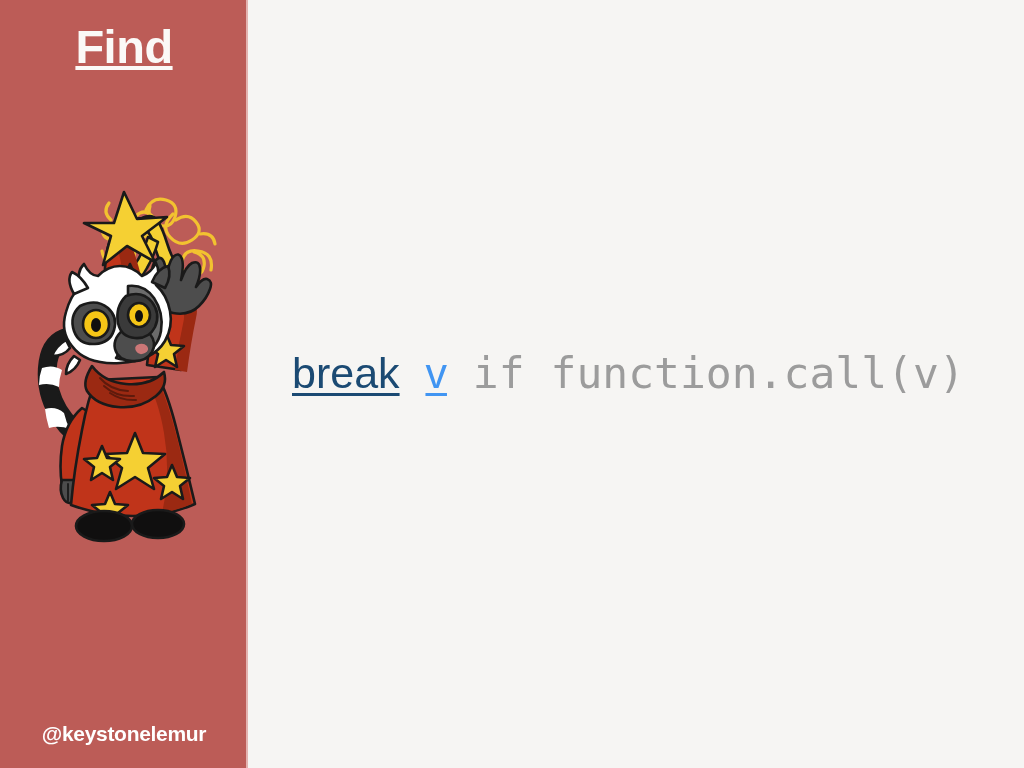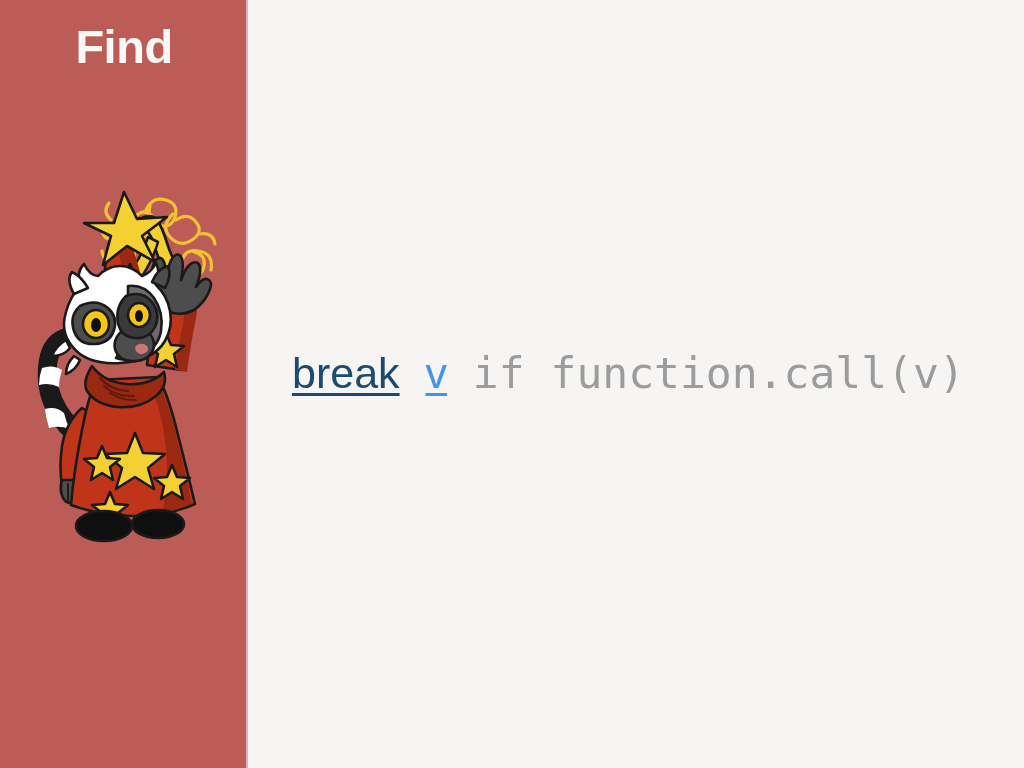--- a/index.html
+++ b/index.html
@@ -43,21 +43,21 @@
     top: 18px;
     left: 0;
     width: 248px;
     text-align: center;
     color: #FBF9F7;
     font-size: 47px;
     font-weight: bold;
     line-height: 1.23;
     letter-spacing: -0.5px;
   }
-  .sidebar-title .t-line { display: block; }
+  .sidebar-title .t-line { display: block; text-decoration: underline; }
 
   .sidebar-handle {
     position: absolute;
     left: 0;
     bottom: 22px;
     width: 248px;
     text-align: center;
     color: #FFFFFF;
     font-size: 21px;
     font-weight: bold;
@@ -215,20 +215,21 @@
             <path d="M134 92 q6 -14 16 -16 q4 10 -3 22 z" fill="#4D4D4D"></path>
 
             <path d="M48 150 q-10 6 -14 16 q12 0 18 -8 z" fill="#FFFFFF"></path>
             <path d="M56 166 q-8 8 -8 18 q10 -4 14 -14 z" fill="#FFFFFF"></path>
           </g>
 
         </g>
       </svg>
     </div>
 
+    <div class="sidebar-handle">@keystonelemur</div>
 
     <div class="sidebar-edge"></div>
   </aside>
 
   <main class="main">
     <div class="code-line">
       <span class="kw">break</span><span class="plain"> </span><span class="var">v</span><span class="plain"> if function.call(v)</span>
     </div>
   </main>
 

